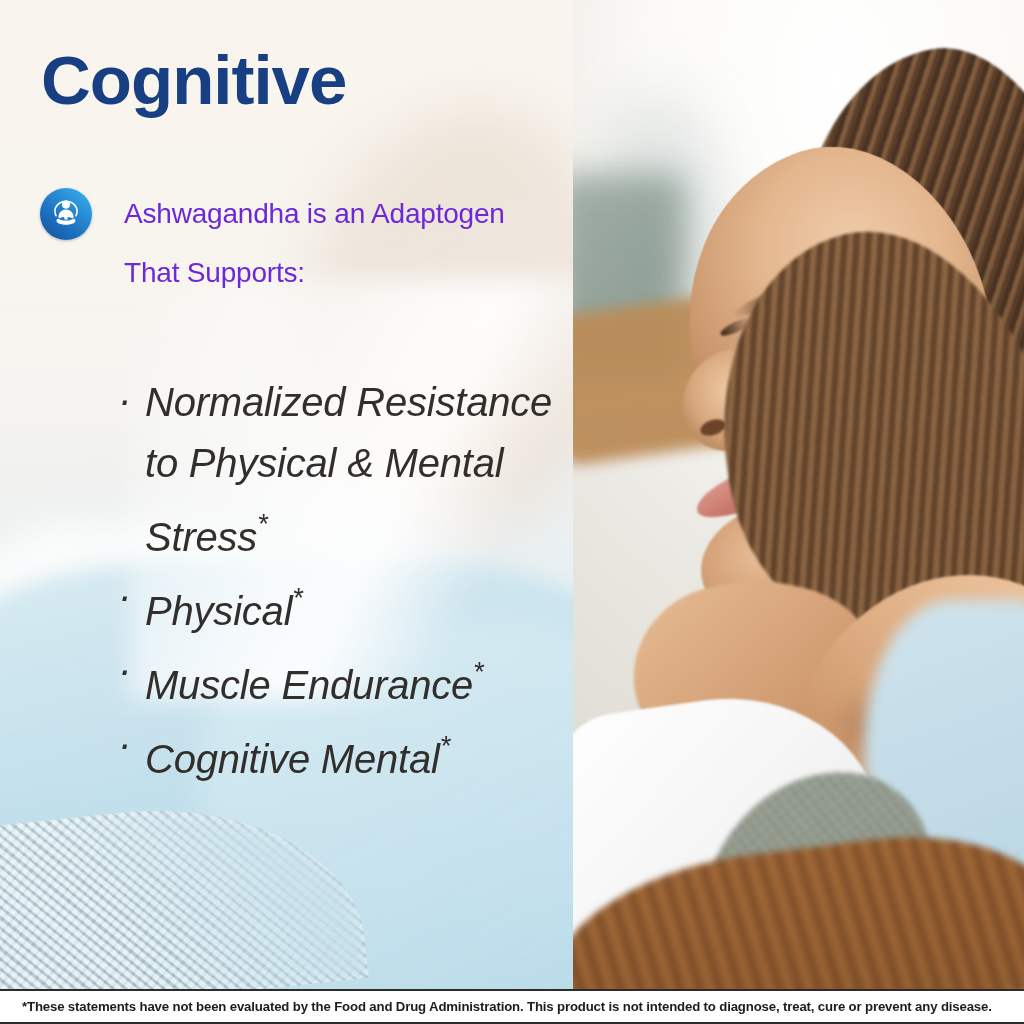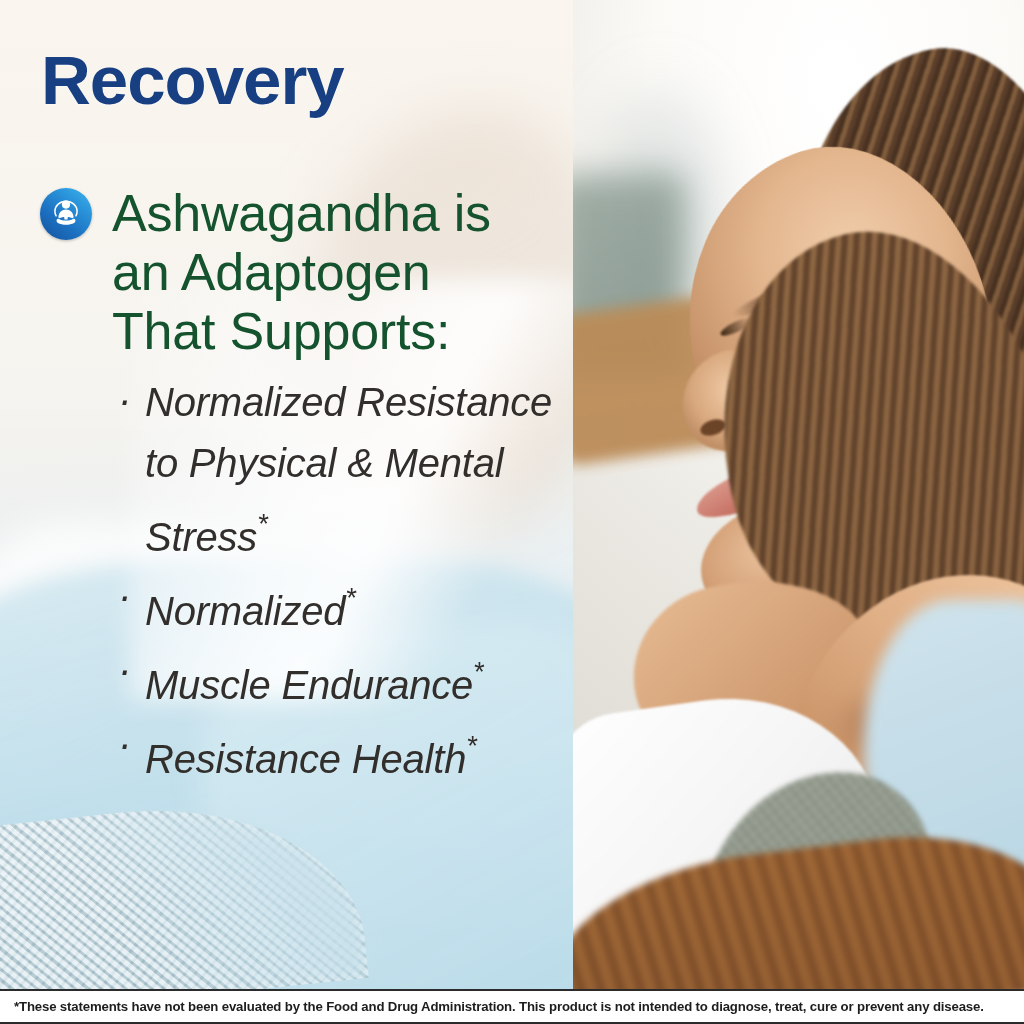--- a/index.html
+++ b/index.html
@@ -263,23 +263,23 @@
   .badge {
     position:absolute; left:40px; top:188px;
     width:52px; height:52px; border-radius:50%;
     background:linear-gradient(218deg, #3fb5ee 0%, #2a94da 30%, #1c6fc0 64%, #15529c 100%);
     box-shadow:0 1px 3px rgba(0,0,0,.25);
     display:flex; align-items:center; justify-content:center;
   }
   .badge svg { display:block; }
 
   .lede {
-    position:absolute; left:112px; top:184px; width:400px;
-    font-size:52px; line-height:59px; font-weight:400;
-    color:#14532d;
+    position:absolute; left:124px; top:184px; width:400px;
+    font-size:28px; line-height:59px; font-weight:400;
+    color:#6d28d9;
     letter-spacing:-.2px;
   }
 
   .bullets {
     position:absolute; left:118px; top:372px; width:450px;
     list-style:none;
     font-size:40px; line-height:61px; font-weight:400;
     color:#312e2b;
     letter-spacing:-.2px;
   }
@@ -293,21 +293,21 @@
 
   
   .disclaimer-bar {
     position:absolute; left:0; top:989px; width:1024px; height:35px;
     background:#ffffff;
     border-top:2px solid #2b2b2b;
     border-bottom:2px solid #2b2b2b;
     display:flex; align-items:center;
   }
   .disclaimer-text {
-    padding-left:14px;
+    padding-left:22px;
     font-size:13.2px; font-weight:bold; color:#1d1d1d;
     letter-spacing:-.15px;
     white-space:nowrap;
   }
 </style>
 </head>
 <body>
 
 <div id="stage">
 
@@ -343,46 +343,46 @@
     <div class="pl-blue1"></div>
     <div class="pl-blue2"></div>
     <div class="pl-diag"></div>
     <div class="pl-weave"></div>
     <div class="pl-weavefade"></div>
     <div class="pl-veil"></div>
   </div>
 
   <div class="content">
 
-    <div class="page-title">Recovery</div>
+    <div class="page-title">Cognitive</div>
 
     <div class="badge">
       <svg width="36" height="36" viewBox="0 0 36 36" aria-hidden="true">
         <circle cx="18" cy="8.6" r="4.1" fill="#ffffff"></circle>
         <path d="M18 13.6c-4.1 0-7.1 3.1-7.6 7.2-.1 1 .6 1.6 1.5 1.3l3.3-1.1c.6-.2 1.2.2 1.2.9v1.5h3.2v-1.5c0-.7.6-1.1 1.2-.9l3.3 1.1c.9.3 1.6-.3 1.5-1.3-.5-4.1-3.5-7.2-7.6-7.2z" fill="#ffffff"></path>
         <path d="M8.8 23.6c-.6 1.2-.2 2.6 1.1 3.3 2.2 1.2 5.1 1.8 8.1 1.8s5.9-.6 8.1-1.8c1.3-.7 1.7-2.1 1.1-3.3-.4-.8-1.4-1-2.2-.6-1.9 1-4.3 1.5-7 1.5s-5.1-.5-7-1.5c-.8-.4-1.8-.2-2.2.6z" fill="#ffffff"></path>
         <path d="M18 5.2c-6.1 0-11.1 4.5-11.1 10.1 0 1.6.4 3.2 1.2 4.5" fill="none" stroke="#ffffff" stroke-width="1.5" stroke-linecap="round"></path>
         <path d="M18 5.2c6.1 0 11.1 4.5 11.1 10.1 0 1.6-.4 3.2-1.2 4.5" fill="none" stroke="#ffffff" stroke-width="1.5" stroke-linecap="round"></path>
       </svg>
     </div>
 
     <div class="lede">Ashwagandha is an Adaptogen That Supports:</div>
 
     <ul class="bullets">
       <li>
         <span>Normalized Resistance to Physical &amp; Mental Stress</span><span class="sup">*</span>
       </li>
       <li>
-        <span>Normalized</span><span class="sup">*</span>
+        <span>Physical</span><span class="sup">*</span>
       </li>
       <li>
         <span>Muscle Endurance</span><span class="sup">*</span>
       </li>
       <li>
-        <span>Resistance Health</span><span class="sup">*</span>
+        <span>Cognitive Mental</span><span class="sup">*</span>
       </li>
     </ul>
 
   </div>
 
   <div class="disclaimer-bar">
     <div class="disclaimer-text">*These statements have not been evaluated by the Food and Drug Administration. This product is not intended to diagnose, treat, cure or prevent any disease.</div>
   </div>
 
 </div>

